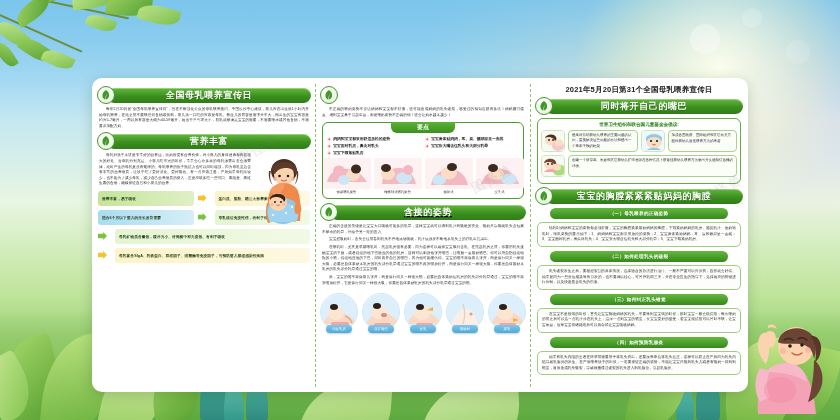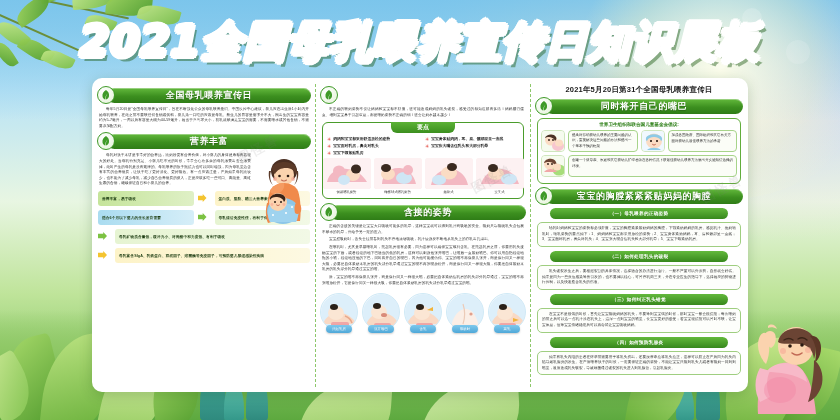--- a/index.html
+++ b/index.html
@@ -174,23 +174,20 @@
     <div class="blade" style="left:246px;width:22px;height:46px;background:linear-gradient(180deg,#57bda9,#2f8a7e);"></div>
     <div class="bigleaf" style="right:6px;bottom:-10px;width:60px;height:86px;background:linear-gradient(200deg,#a8da6b,#4f9a2c);transform:rotate(14deg);"></div>
     <div class="bigleaf" style="right:44px;bottom:-20px;width:72px;height:100px;background:linear-gradient(190deg,#c8e88d,#65ad35);transform:rotate(-6deg);"></div>
     <div class="blade" style="right:120px;width:24px;height:50px;background:linear-gradient(180deg,#4ab0a0,#2f8a7e);"></div>
     <div class="blade" style="right:146px;width:18px;height:36px;background:linear-gradient(180deg,#63c6b2,#34988a);"></div>
     <div class="bigleaf" style="right:156px;bottom:-12px;width:54px;height:76px;background:linear-gradient(200deg,#bfe585,#62ac34);transform:rotate(10deg);"></div>
     <div class="bigleaf" style="left:300px;bottom:-40px;width:90px;height:80px;background:linear-gradient(170deg,#d8f0a8,#8ac455);transform:rotate(4deg);opacity:.9;"></div>
     <div class="bigleaf" style="left:420px;bottom:-44px;width:100px;height:84px;background:linear-gradient(170deg,#e2f4b8,#93cb60);transform:rotate(-3deg);opacity:.85;"></div>
   </div>
 
-  <div id="title-wrap">
-    <span id="poster-title">2021全国母乳喂养宣传日知识展板</span>
-  </div>
 
   <div class="wm" style="left:236px;top:140px;">图怪兽</div>
   <div class="wm" style="left:470px;top:170px;">图怪兽</div>
   <div class="wm" style="left:700px;top:180px;">图怪兽</div>
 
   <div id="board">
 
     <div class="col left">
 
       <div class="sec-head">
@@ -365,21 +362,21 @@
                 <ellipse cx="20" cy="16" rx="8" ry="6" fill="#fbdcc4"></ellipse>
                 <ellipse cx="17" cy="10" rx="5" ry="4" fill="#3a2a20"></ellipse>
                 <ellipse cx="33" cy="21" rx="8" ry="5.5" fill="#cfe6f5"></ellipse>
               </svg>
             </div>
             <div class="cap">交叉式</div>
           </div>
         </div>
       </div>
 
-      <div class="sec-head" style="margin-top:5px;">
+      <div class="sec-head" style="margin-top:5px;text-decoration:underline;">
         <div class="sec-badge">
           <svg viewBox="0 0 24 24">
               <path d="M12 2C7 5 4 9 5 15c.4 2.6 2.4 5 5 6 .5-4 1.6-8 5-12-2.6 4-3.7 8-3.8 12.2 3.4-.6 6.1-3.2 6.8-6.7C18.8 8.6 16.4 4.7 12 2z" fill="#3f9a28"></path>
             </svg>
         </div>
         <div class="sec-bar">
           <span>含接的姿势</span>
         </div>
       </div>
       <p class="para indent" style="margin-bottom:1px;">正确的含接的关键是让宝宝大口吸吮可能多的乳晕，这样宝宝就可以得到乳汁而吸吮的安全。吸奶只靠吸吮乳头含包裹不够水的乳晕，并给予另一定的压力。</p>

